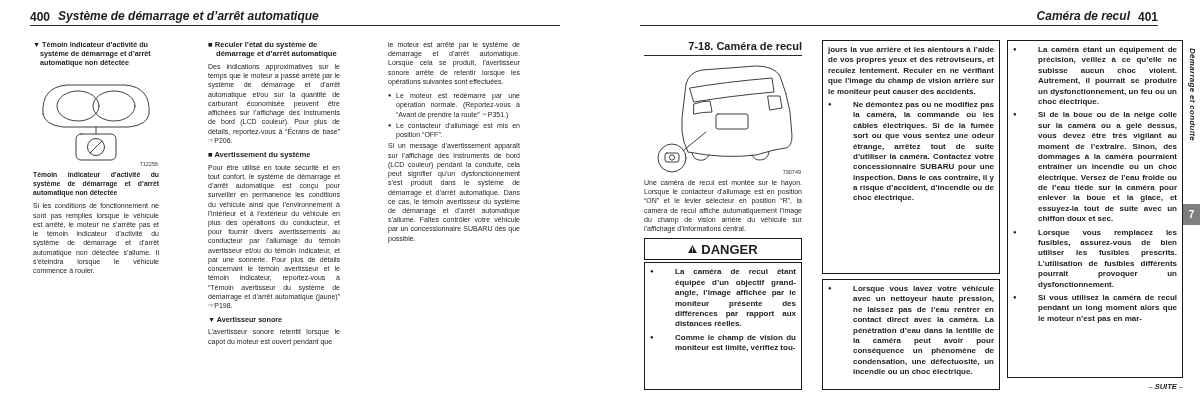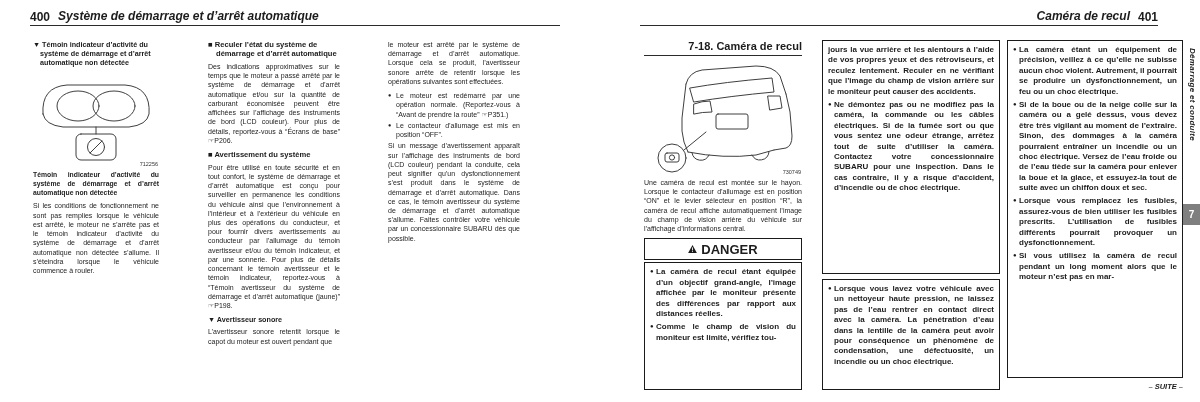--- a/index.html
+++ b/index.html
@@ -31,21 +31,21 @@
   .figcode{position:absolute;right:1px;bottom:1px;font-size:5.5px;color:#333;}
   .bi{display:flex;gap:3px;font-size:7px;line-height:1.32;text-align:justify;margin:0 0 2px;}
   .bi .m{flex:0 0 5px;font-size:5.5px;padding-top:1px;}
   
   .sec-head{font-size:11px;font-weight:bold;border-bottom:1.2px solid #2b2b2b;
             padding-bottom:3px;flex:0 0 auto;text-align:right;}
   .whdr{border:1.2px solid #1a1a1a;display:flex;align-items:center;justify-content:center;
         gap:4px;font-weight:bold;font-size:13px;padding:2.5px 0;flex:0 0 auto;background:#fff;}
   .wbody{border:1.2px solid #1a1a1a;padding:4px 5px;font-weight:bold;font-size:8px;
          line-height:1.3;text-align:justify;background:#fff;}
-  .wbody .bi{font-size:8px;line-height:1.3;margin-bottom:3px;gap:0;}
+  .wbody .bi{font-size:8px;line-height:1.3;margin-bottom:3px;gap:19px;}
   .wbody .bi .m{flex:0 0 6px;font-size:6px;padding-top:1px;}
   .grow{flex:1 1 auto;}
   .dcont{height:234px;flex:0 0 auto;margin-bottom:5px;box-sizing:border-box;}
   .col5 .whdr{margin-bottom:3px;}
   .col6 .wbody{height:100%;box-sizing:border-box;}
   .wicon{display:inline-flex;align-items:center;}
   .suite{position:absolute;left:1007px;top:382px;width:176px;text-align:right;
          font-size:7.5px;font-weight:bold;font-style:italic;}
   
   .side-label{position:absolute;right:3px;top:48px;writing-mode:vertical-rl;

